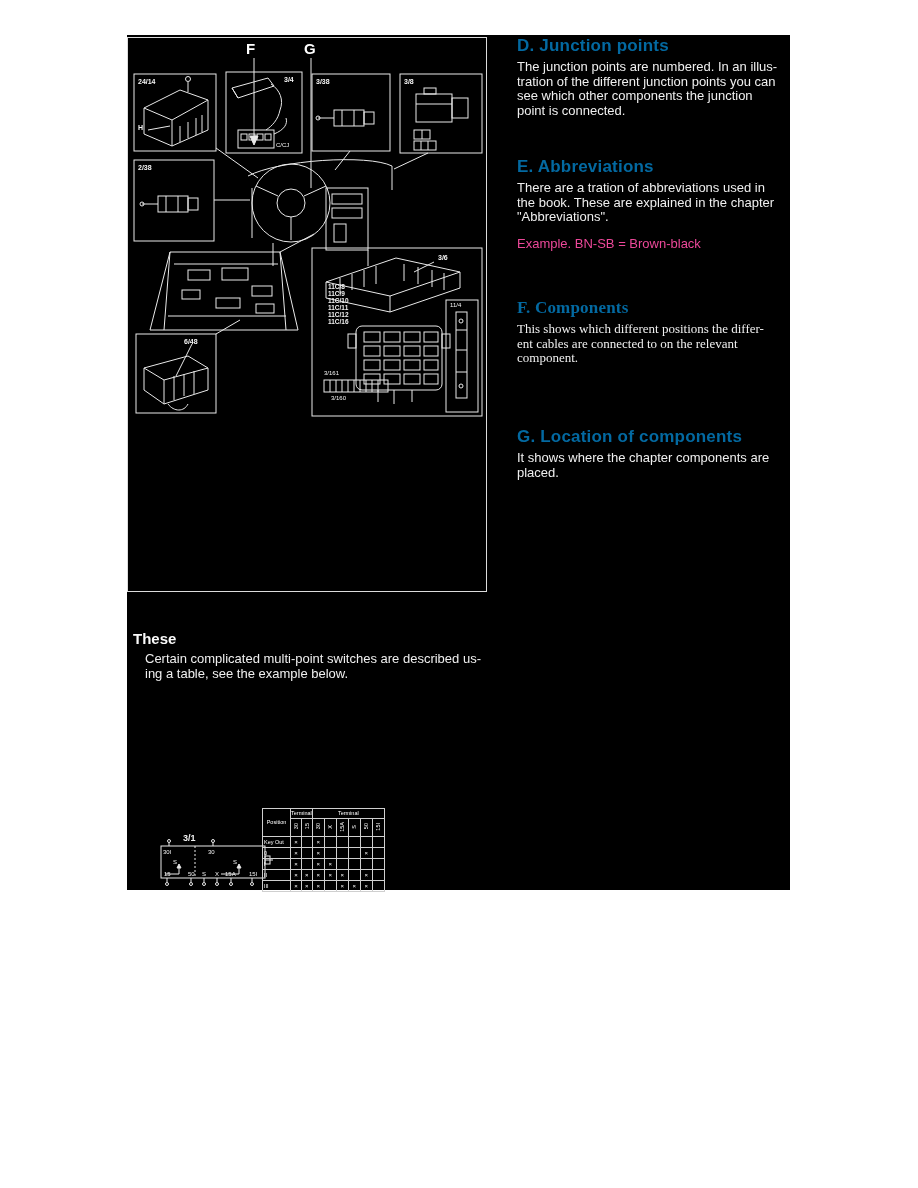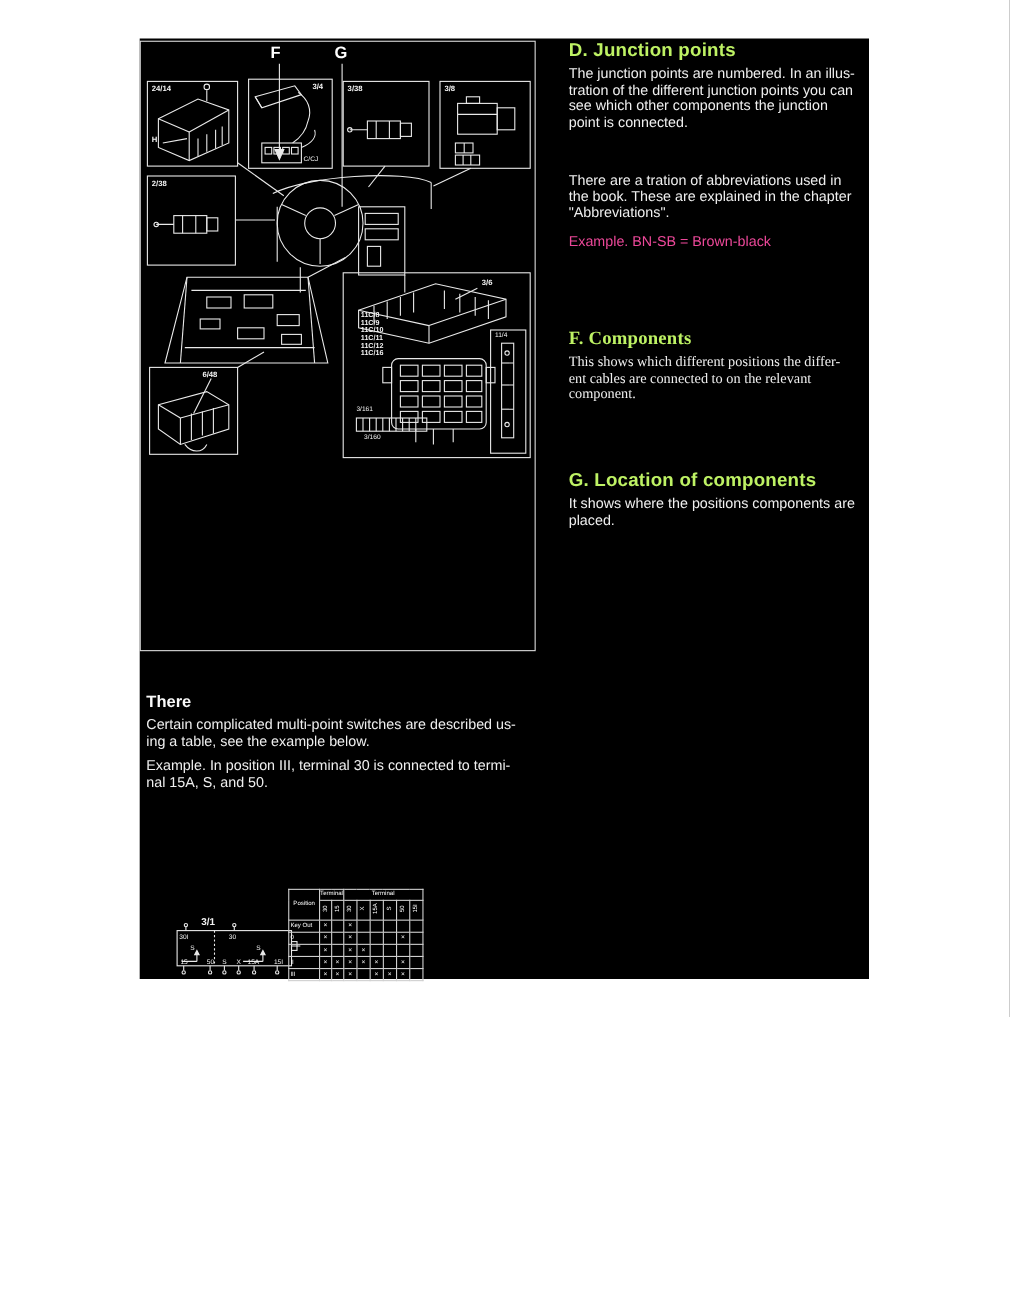--- a/index.html
+++ b/index.html
@@ -17,27 +17,27 @@
     border:1px solid #dcdcdc;
   }
   .illus svg { position:absolute; left:0; top:0; }
   .figlabel { position:absolute; font-size:7px; font-weight:bold; color:#f5f5f5; white-space:nowrap; }
   .figlabel.tiny { font-size:6px; font-weight:normal; }
   .marker { position:absolute; font-size:15px; font-weight:bold; color:#fff; }
   .conn-labels { position:absolute; left:200px; top:245px; font-size:6.5px; line-height:7px; font-weight:bold; }
   
   .rcol { position:absolute; left:390px; top:0; width:280px; }
   .sec { position:absolute; left:0; width:280px; }
-  .sec h2 { margin:0 0 4px 0; font-size:17px; font-weight:bold; color:#bef264; letter-spacing:0.2px; }
+  .sec h2 { margin:0 0 4px 0; font-size:17px; font-weight:bold; color:#0369a1; letter-spacing:0.2px; }
   .bodytext { font-size:13px; line-height:14.5px; white-space:pre-line; color:#efefef; }
   .exampletext { font-size:13px; margin-top:11px; color:#ec4899; }
   
   .tablesec { position:absolute; left:6px; top:595px; width:362px; }
   .tablesec h3 { margin:0 0 5px 0; font-size:15px; font-weight:bold; color:#fafafa; }
-  .tablesec .p1 { margin:0 0 8px 0; }
+  .tablesec .p1 { margin:0 0 8px 12px; }
   .tablesec .p2 { margin:0 0 26px 0; }
   
   .diagram { position:absolute; left:30px; top:765px; width:260px; height:92px; }
   .sw { position:absolute; left:0px; top:30px; }
   .tt {
     position:absolute; left:105px; top:8px; border-collapse:collapse;
     color:#fff;
   }
   .tt td {
     border:1px solid #cfcfcf; padding:0; text-align:center;
@@ -251,44 +251,43 @@
 
   <div class="rcol">
     <div class="sec" style="top:1px;">
       <h2>D. Junction points</h2>
       <div class="bodytext">The junction points are numbered. In an illus-
 tration of the different junction points you can
 see which other components the junction
 point is connected.</div>
     </div>
     <div class="sec" style="top:122px;">
+      <h2>E. Abbreviations</h2>
       <div class="bodytext">There are a tration of abbreviations used in
 the book. These are explained in the chapter
 "Abbreviations".</div>
       <div class="exampletext">Example. BN-SB = Brown-black</div>
     </div>
     <div class="sec" style="top:263px;font-family:Liberation Serif, serif;">
       <h2>F. Components</h2>
       <div class="bodytext">This shows which different positions the differ-
 ent cables are connected to on the relevant
 component.</div>
     </div>
     <div class="sec" style="top:392px;">
       <h2>G. Location of components</h2>
-      <div class="bodytext">It shows where the positions components are
+      <div class="bodytext">It shows where the chapter components are
 placed.</div>
     </div>
   </div>
 
   <div class="tablesec">
-    <h3>There</h3>
+    <h3>These</h3>
     <div class="bodytext p1">Certain complicated multi-point switches are described us-
 ing a table, see the example below.</div>
-    <div class="bodytext">Example. In position III, terminal 30 is connected to termi-
-nal 15A, S, and 50.</div>
   </div>
 
   <div class="diagram">
 
     <svg class="sw" width="118" height="62" viewBox="0 0 118 62" fill="none" stroke="#e9e9e9" stroke-width="1">
       <text x="26" y="11" font-size="9" font-weight="bold" fill="#f2f2f2" stroke="none">3/1</text>
       <rect x="4" y="16" width="104" height="32"></rect>
       <line x1="38" y1="16" x2="38" y2="48" stroke-dasharray="2,2"></line>
 
       <circle cx="12" cy="11" r="1.5"></circle>

